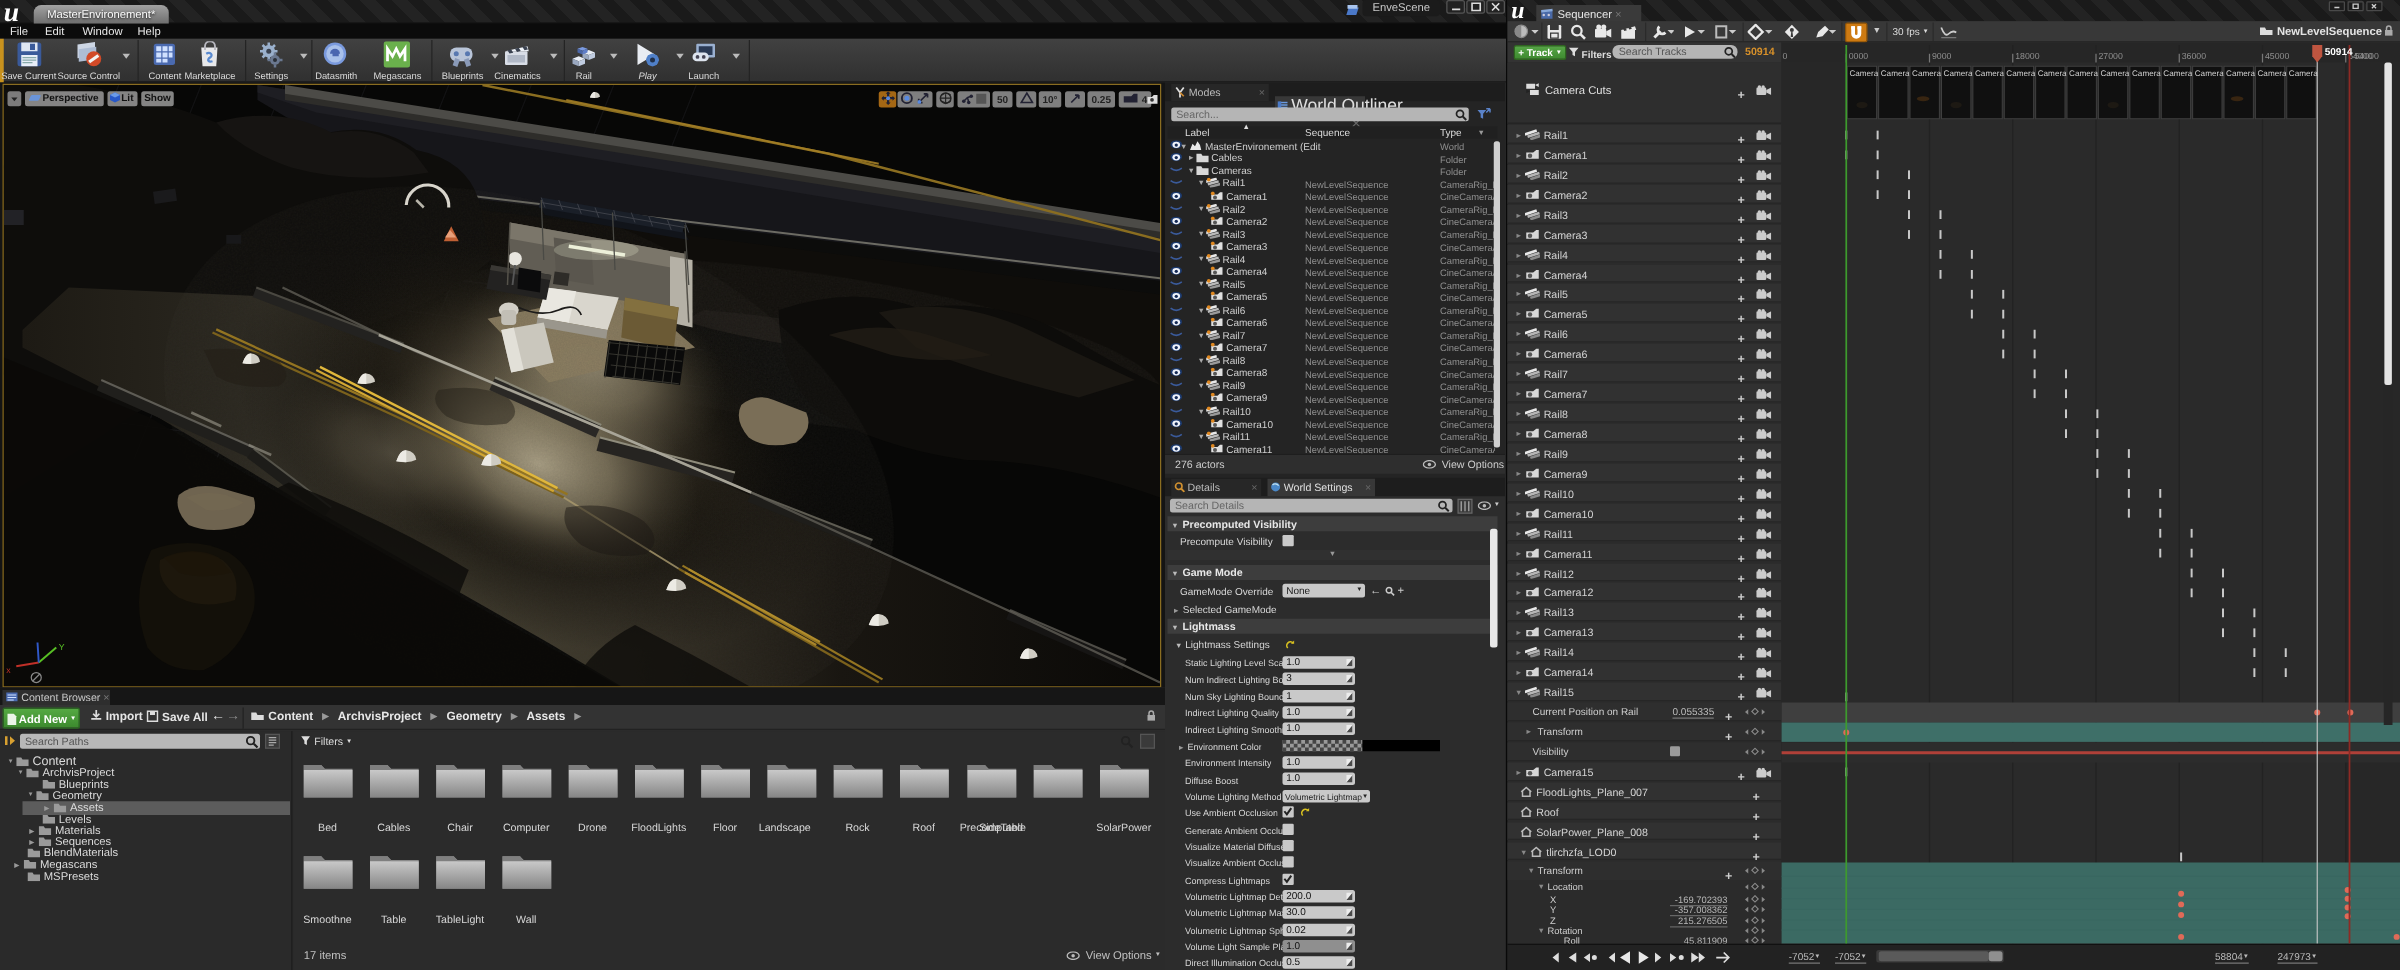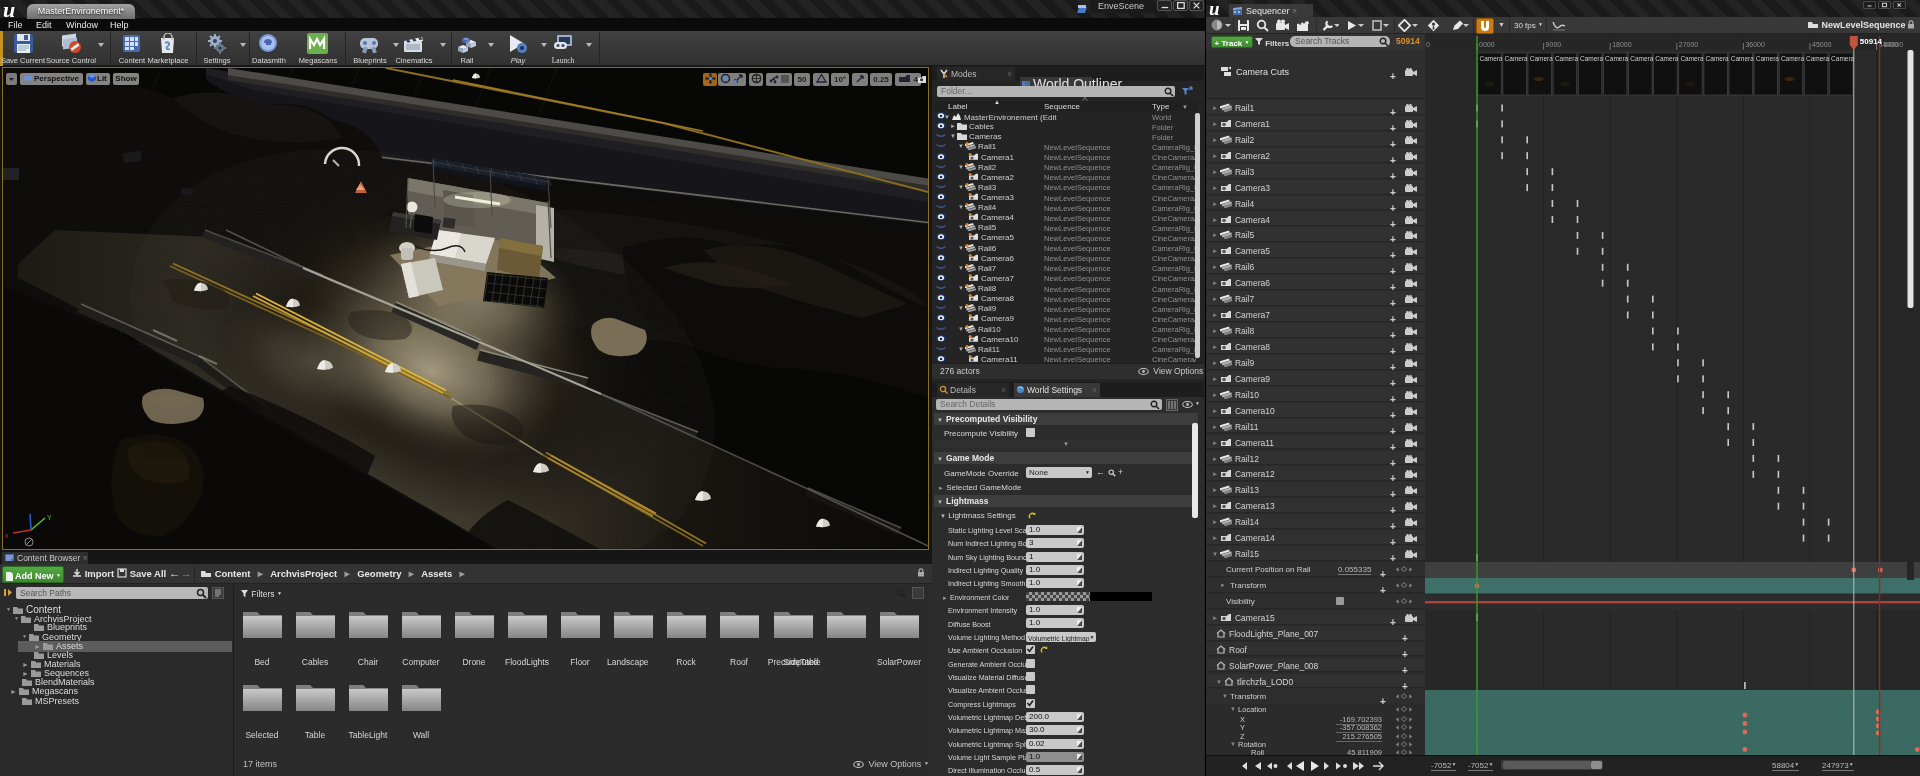--- a/index.html
+++ b/index.html
@@ -192,21 +192,21 @@
     </div>
 <div class="ab" style="left:551px;top:33px;width:24px;height:22px;">
       <svg width="24" height="22">
         <rect x="6" y="2" width="15" height="11" rx="1" fill="#9ab0d0"></rect>
         <rect x="8" y="4" width="11" height="7" fill="#2a3a55"></rect>
         <rect x="3" y="9" width="13" height="7" rx="3.5" fill="#dde4ee"></rect>
         <circle cx="7" cy="12.5" r="1.5" fill="#445"></circle>
         <circle cx="12" cy="12.5" r="1.5" fill="#445"></circle>
       </svg>
     </div>
-    <div class="ab tx" style="left:518px;top:56px;width:90px;text-align:center;font-size:7.5px;color:#dadada;font-family:Liberation Serif, serif;">Launch</div>
+    <div class="ab tx" style="left:518px;top:56px;width:90px;text-align:center;font-size:7.5px;color:#dadada;">Launch</div>
     <div class="ab" style="left:585px;top:42px;width:8px;height:6px;">
       <svg width="8" height="6">
         <path d="M1 1l3 4 3-4z" fill="#bbb"></path>
       </svg>
     </div>
 <div class="ab" style="left:599px;top:32px;width:1px;height:33px;background:#242424;"></div>
 <div class="ab" style="left:0;top:66px;width:932px;height:710px;background:#141414;"></div>
 <div class="ab" style="left:2px;top:67px;width:927px;height:483px;border:1px solid #8a6d21;background:#060606;overflow:hidden;" id="vp">
 <svg width="925" height="481" viewBox="0 0 925 481">
         <defs>
@@ -733,21 +733,21 @@
         <svg width="41" height="33">
           <path d="M1 6h14l3 3h22v1H1z" fill="#8a8a8a"></path>
           <path d="M1 6h14l3 4h22v22H1z" fill="#7f7f7f"></path>
           <linearGradient id="fg" x1="0" y1="0" x2="0" y2="1">
             <stop offset="0" stop-color="#c9c9c9"></stop>
             <stop offset="1" stop-color="#858585"></stop>
           </linearGradient>
           <path d="M1 10h39v22H1z" fill="url(#fg)"></path>
         </svg>
       </div>
-      <div class="ab tx" style="left:236px;top:180px;width:52px;text-align:center;font-size:8.5px;color:#d8d8d8;">Selected</div>
+      <div class="ab tx" style="left:236px;top:180px;width:52px;text-align:center;font-size:8.5px;color:#d8d8d8;">Smoothne</div>
       <div class="ab" style="left:295px;top:129px;width:41px;height:33px;">
         <svg width="41" height="33">
           <path d="M1 6h14l3 3h22v1H1z" fill="#8a8a8a"></path>
           <path d="M1 6h14l3 4h22v22H1z" fill="#7f7f7f"></path>
           <linearGradient id="fg" x1="0" y1="0" x2="0" y2="1">
             <stop offset="0" stop-color="#c9c9c9"></stop>
             <stop offset="1" stop-color="#858585"></stop>
           </linearGradient>
           <path d="M1 10h39v22H1z" fill="url(#fg)"></path>
         </svg>
@@ -786,21 +786,21 @@
 <div class="ab" style="left:932px;top:66px;width:272px;height:710px;background:#242424;">
       <div class="ab" style="left:0;top:0;width:272px;height:15px;background:#1d1d1d;"></div>
       <div class="ab tx" style="left:5px;top:1px;width:78px;height:14px;background:#272727;color:#bbb;font-size:8.5px;line-height:14px;"><svg width="10" height="10" style="vertical-align:-2px;margin:0 2px">
           <path d="M2 1l3 4 3-4M5 5v4" stroke="#e0e0e0" stroke-width="1.4" fill="none"></path>
           <path d="M5 5l3 3" stroke="#d08a30" stroke-width="1.4"></path>
         </svg>Modes<span style="color:#666;float:right;margin-right:3px">×</span></div>
       <div class="ab tx" style="left:88px;top:11px;width:72px;height:14px;background:#383838;color:#e0e0e0;font-size:14px;line-height:14px;"><svg width="9" height="9" style="vertical-align:-1px;margin:0 2px">
           <path d="M1 1h7M1 3h7M1 5h7M1 7h7" stroke="#6a9ae0" stroke-width="1.2"></path>
           <rect x="0" y="0" width="3" height="9" fill="#4a7ac8"></rect>
         </svg>World Outliner<span style="color:#666;float:right;margin-right:3px">×</span></div>
-      <div class="ab tx" style="left:5px;top:20px;width:238px;height:11px;background:#b5b5b5;border-radius:2px;color:#666;font-size:8.5px;line-height:11px;padding-left:4px;">Folder...</div>
+      <div class="ab tx" style="left:5px;top:20px;width:238px;height:11px;background:#b5b5b5;border-radius:2px;color:#666;font-size:8.5px;line-height:11px;padding-left:4px;">Search...</div>
       <div class="ab" style="left:232px;top:21px;">
         <svg width="10" height="10">
           <circle cx="4" cy="4" r="2.8" stroke="#222" stroke-width="1.4" fill="none"></circle>
           <line x1="6.2" y1="6.2" x2="9" y2="9" stroke="#222" stroke-width="1.6"></line>
         </svg>
       </div>
       <div class="ab" style="left:249px;top:20px;">
         <svg width="12" height="11">
           <path d="M1 2h7l-2.5 3V9l-2-1V5z" fill="#5a82c8"></path>
           <path d="M8 4l3-3M11 1h-3M11 1v3" stroke="#5a82c8" stroke-width="1.2" fill="none"></path>

